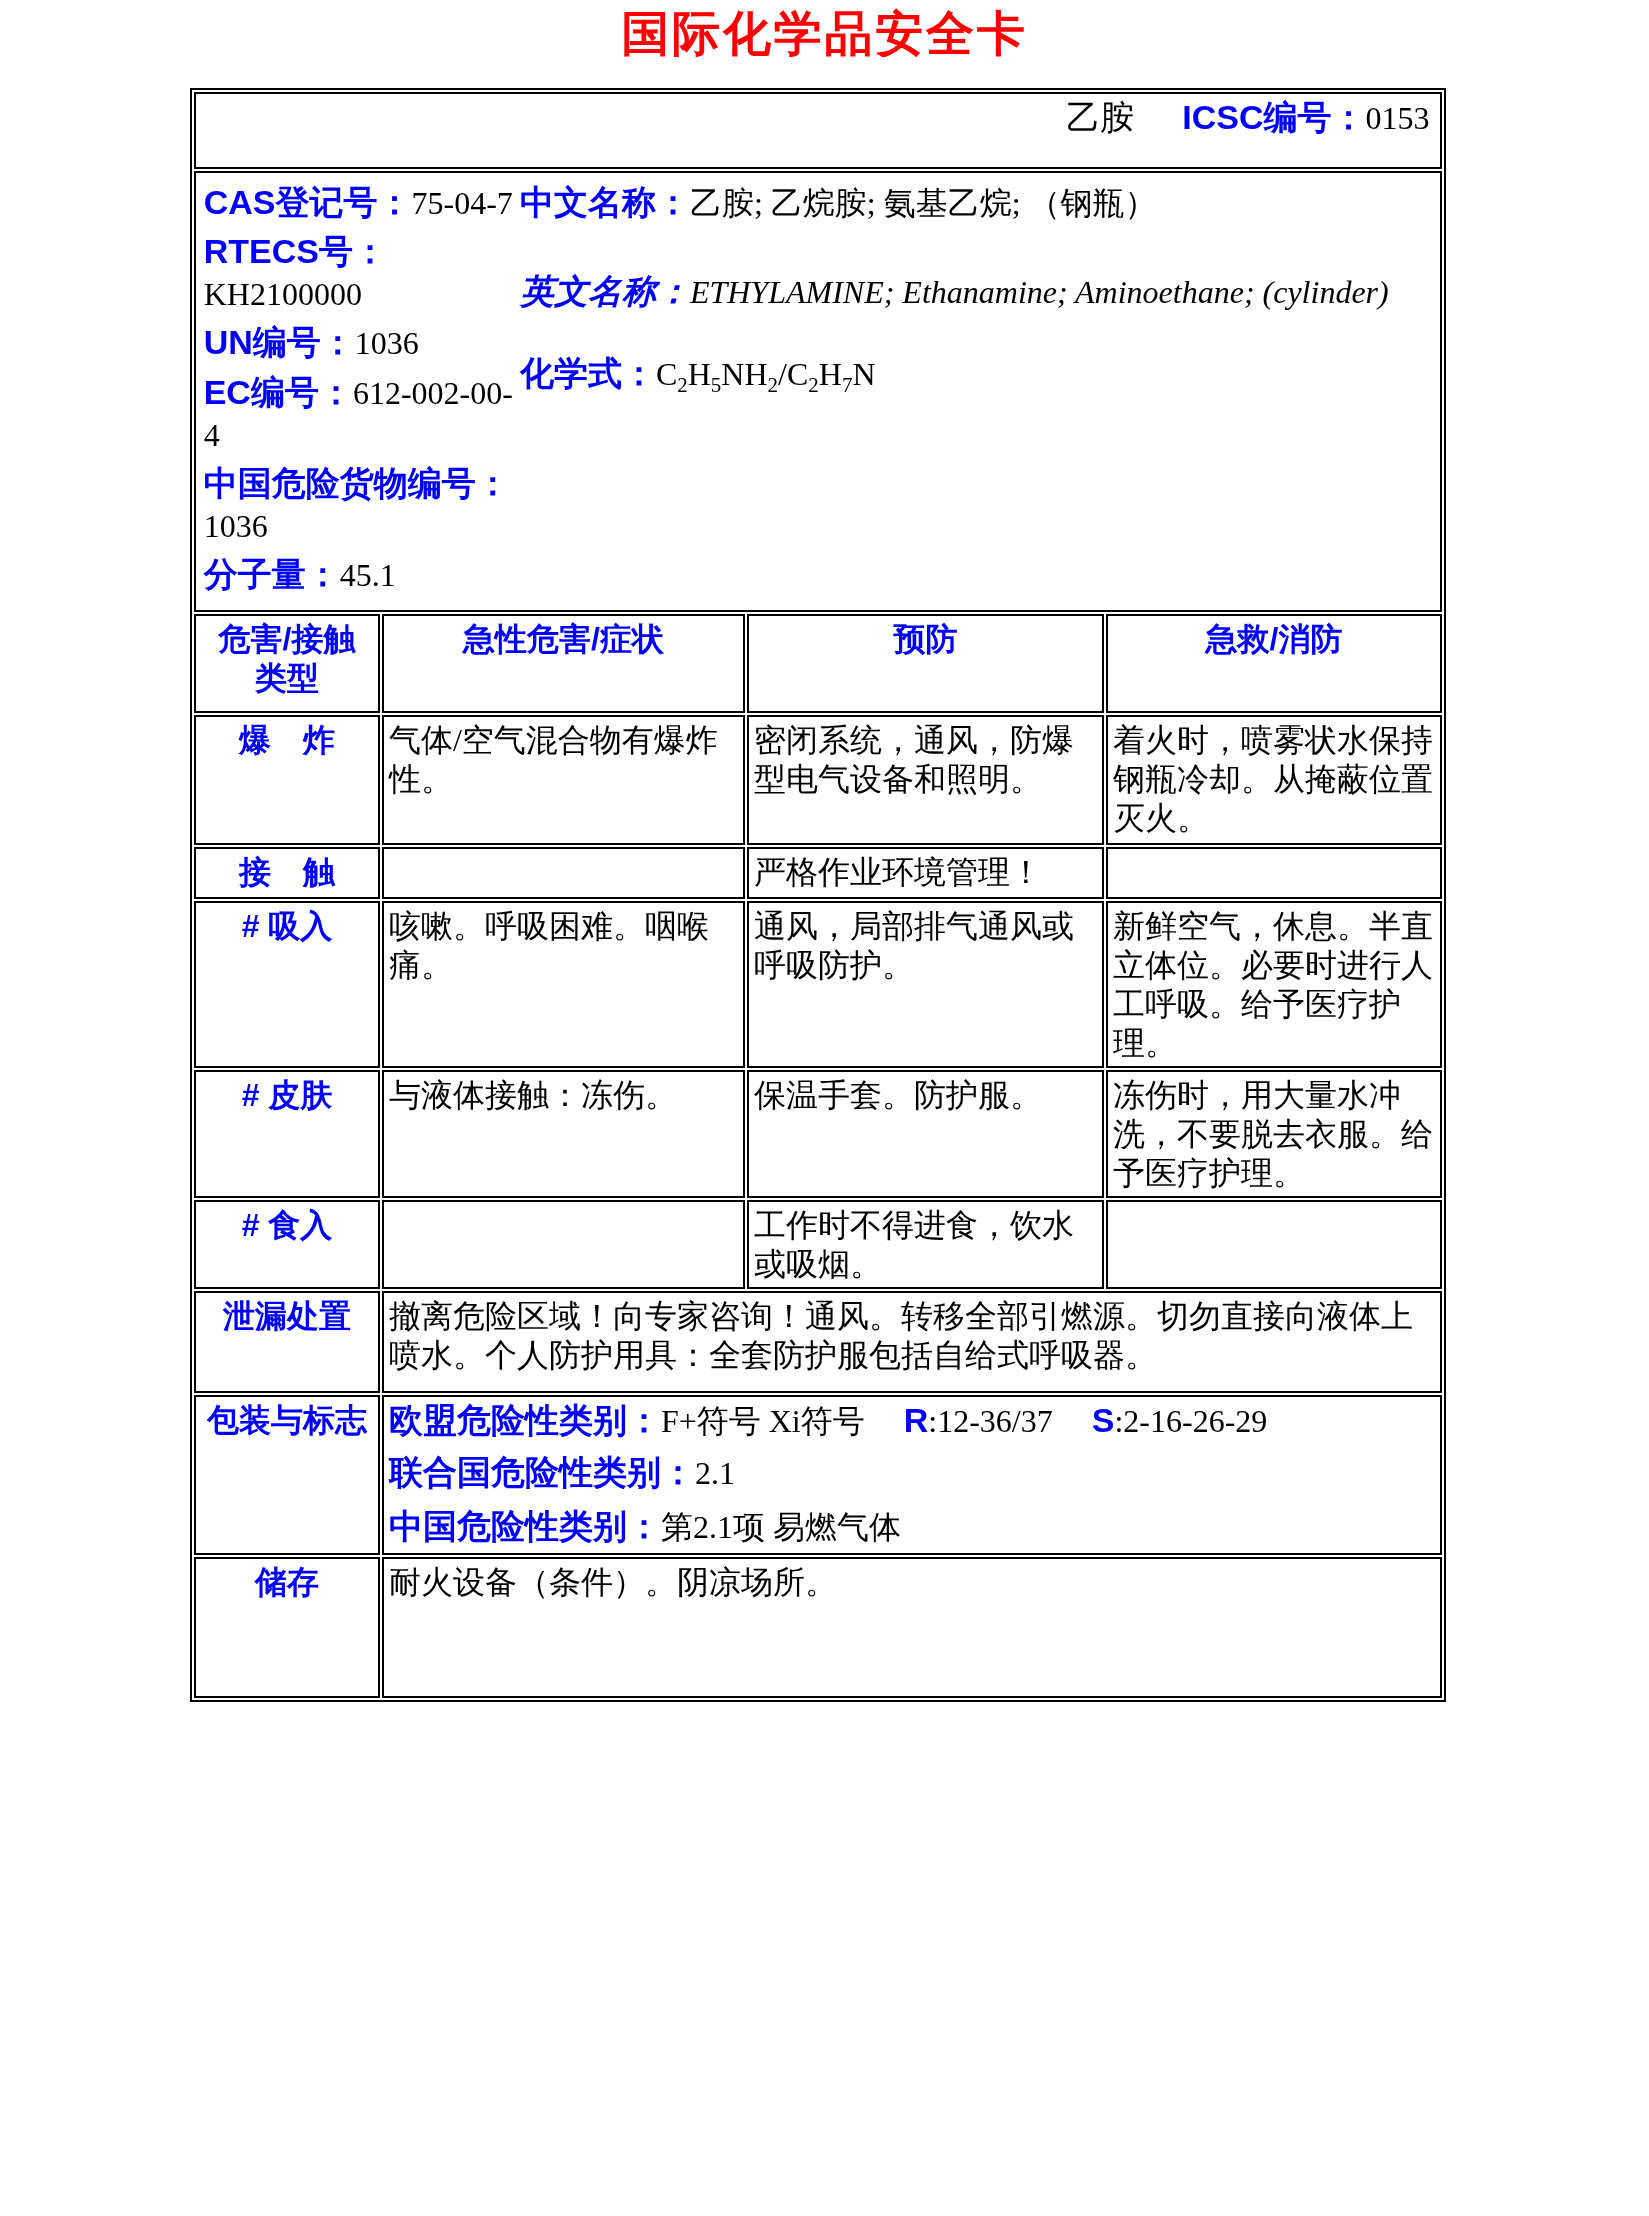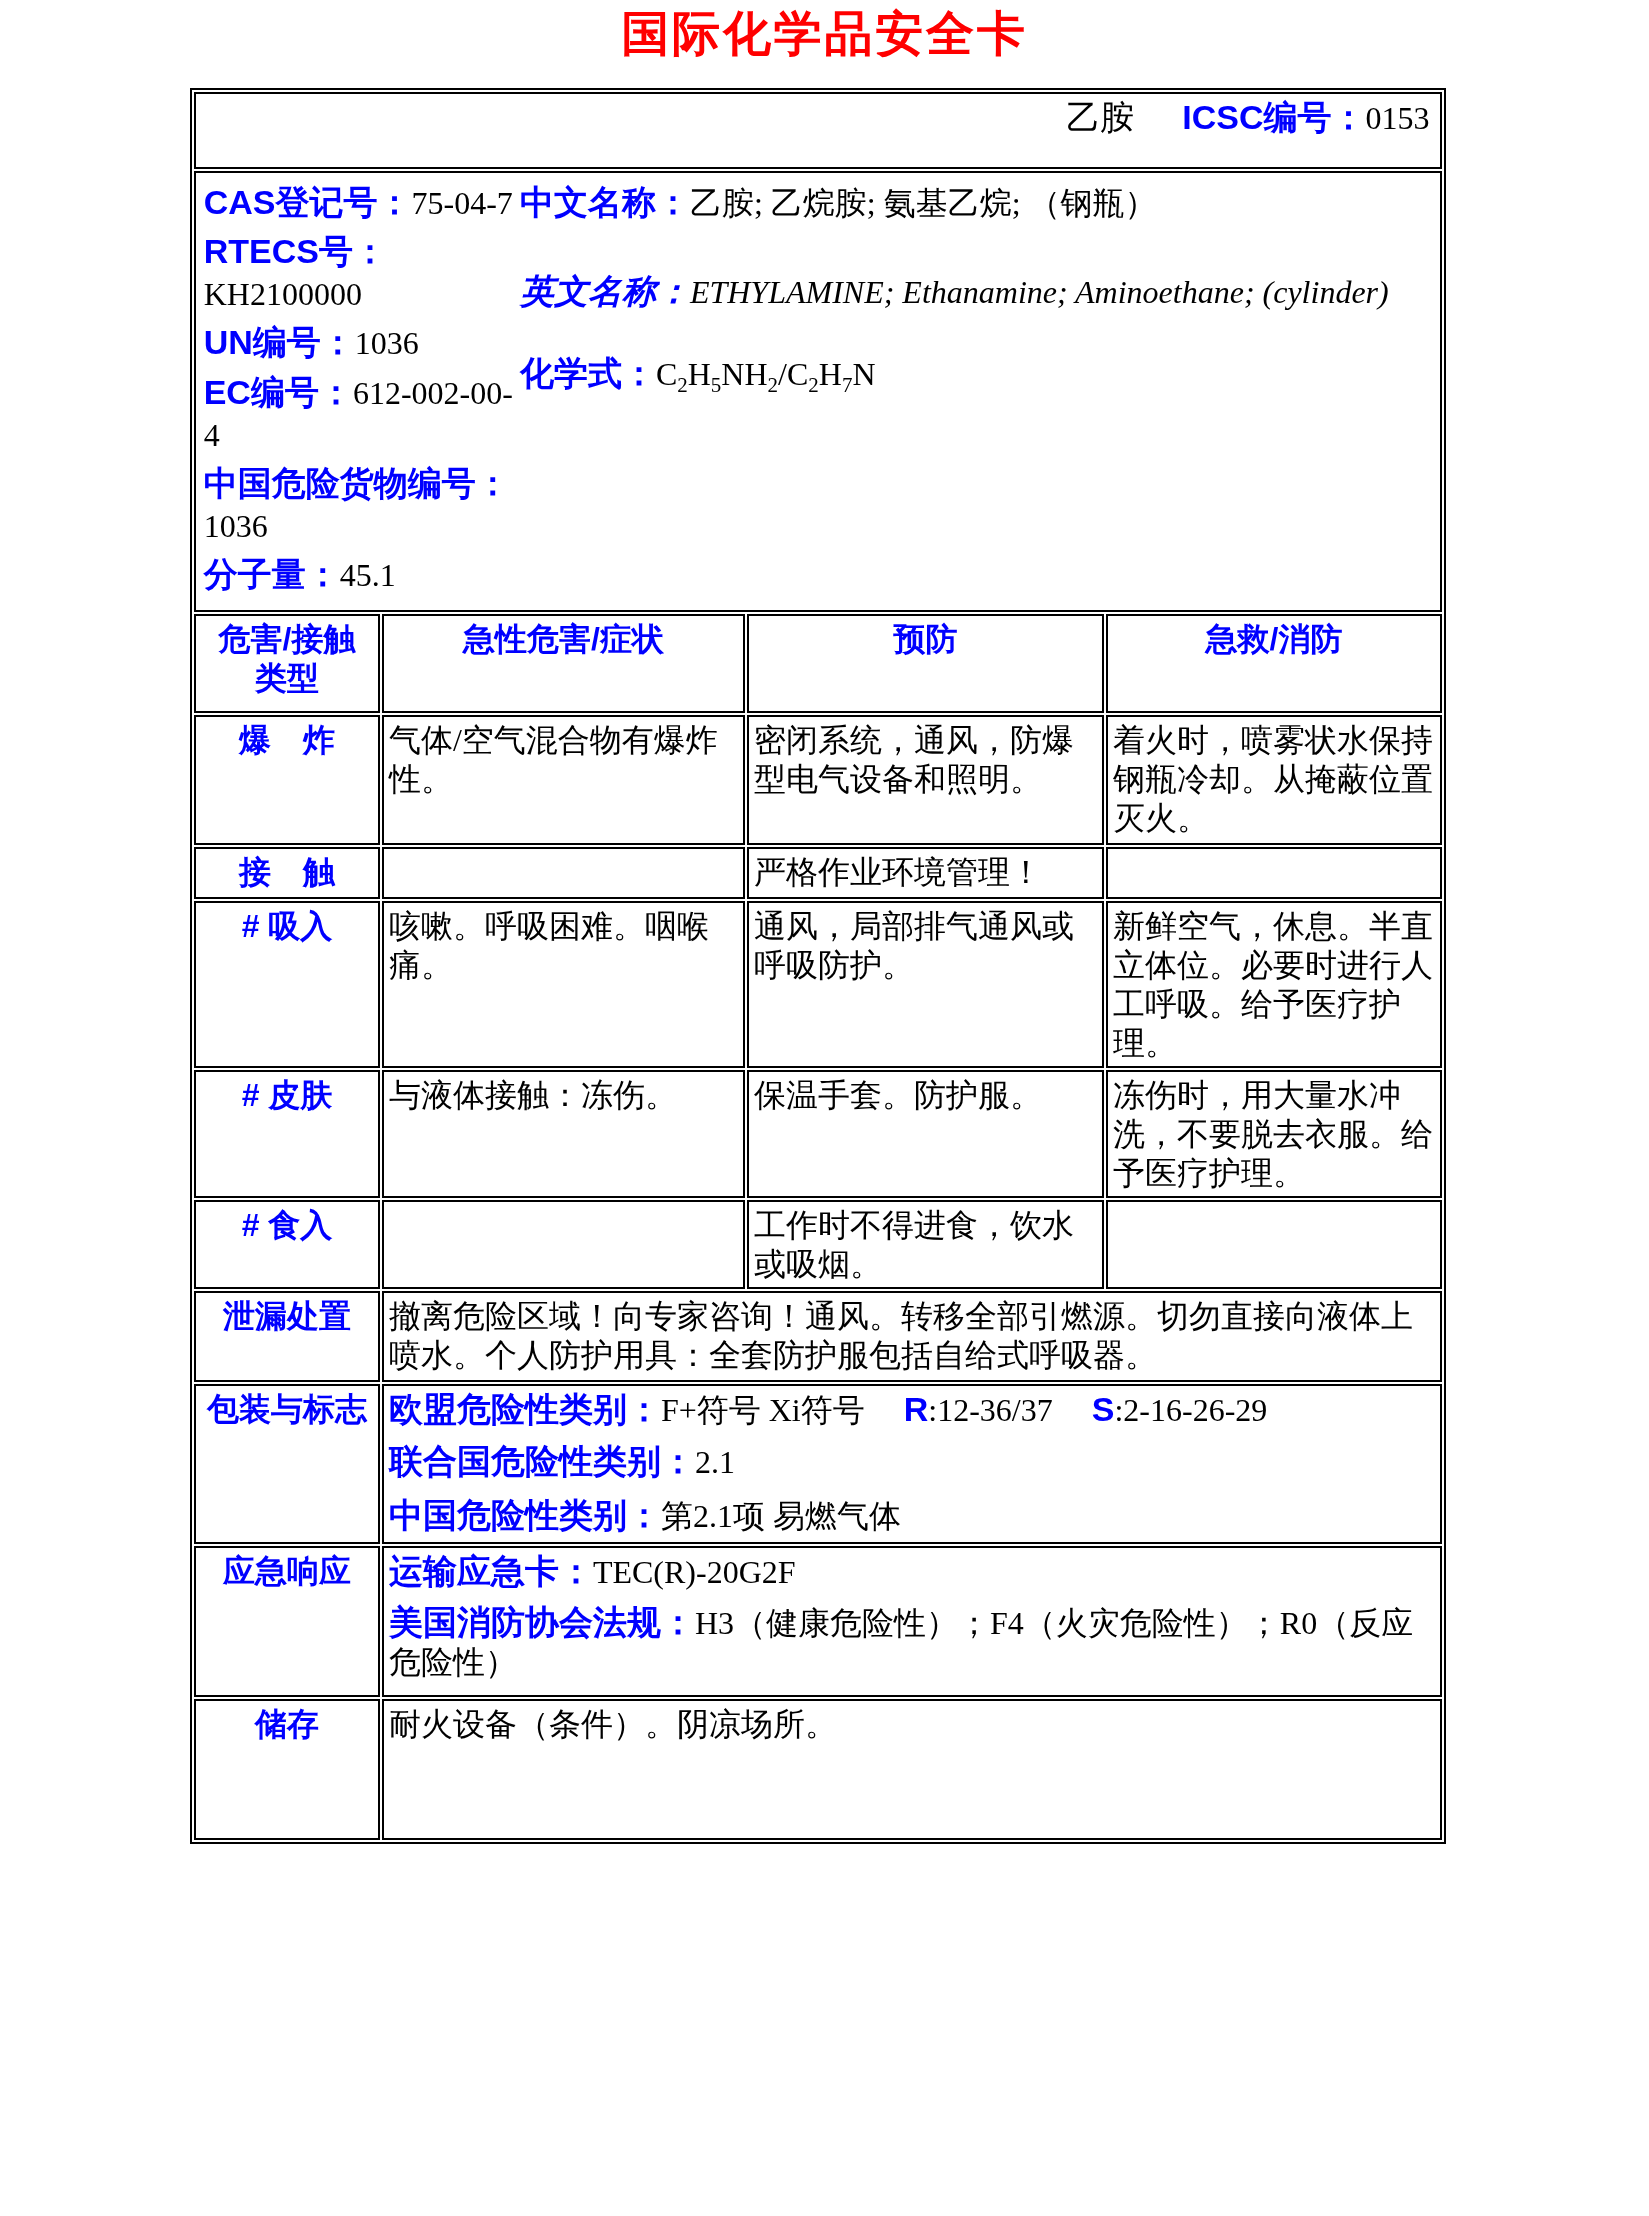--- a/index.html
+++ b/index.html
@@ -195,41 +195,34 @@
     </tr>
 
 
     <tr style="height:78px">
       <td class="type-cell"># 食入</td>
       <td class="body-cell"></td>
       <td class="body-cell">工作时不得进食，饮水或吸烟。</td>
       <td class="body-cell"></td>
     </tr>
 
-    <tr style="height:91px">
+    <tr style="height:102px">
       <td class="type-cell">泄漏处置</td>
       <td colspan="3" class="body-cell">撤离危险区域！向专家咨询！通风。转移全部引燃源。切勿直接向液体上喷水。个人防护用具：全套防护服包括自给式呼吸器。</td>
     </tr>
 
     <tr style="height:160px">
       <td class="type-cell">包装与标志</td>
       <td colspan="3" class="body-cell">
         <p class="para"><span class="lbl">欧盟危险性类别：</span><span class="val">F+符号 Xi符号</span><span class="gap"></span><span class="lbl">R</span><span class="val">:12-36/37</span><span class="gap"></span><span class="lbl">S</span><span class="val">:2-16-26-29</span></p>
         <p class="para" style="margin-top:12.6px"><span class="lbl">联合国危险性类别：</span><span class="val">2.1</span></p>
         <p class="para" style="margin-top:14px"><span class="lbl">中国危险性类别：</span><span class="val">第2.1项 易燃气体</span></p>
       </td>
     </tr>
 
-    <tr style="height:151px">
-      <td class="type-cell">应急响应</td>
-      <td colspan="3" class="body-cell">
-        <p class="para"><span class="lbl">运输应急卡：</span><span class="val">TEC(R)-20G2F</span></p>
-        <p class="para" style="margin-top:11.2px"><span class="lbl">美国消防协会法规：</span><span class="val">H3（健康危险性）；F4（火灾危险性）；R0（反应危险性）</span></p>
-      </td>
-    </tr>
 
     <tr style="height:141px">
       <td class="type-cell">储存</td>
       <td colspan="3" class="body-cell">耐火设备（条件）。阴凉场所。</td>
     </tr>
 
   </tbody>
     </table>
 </div>
 

